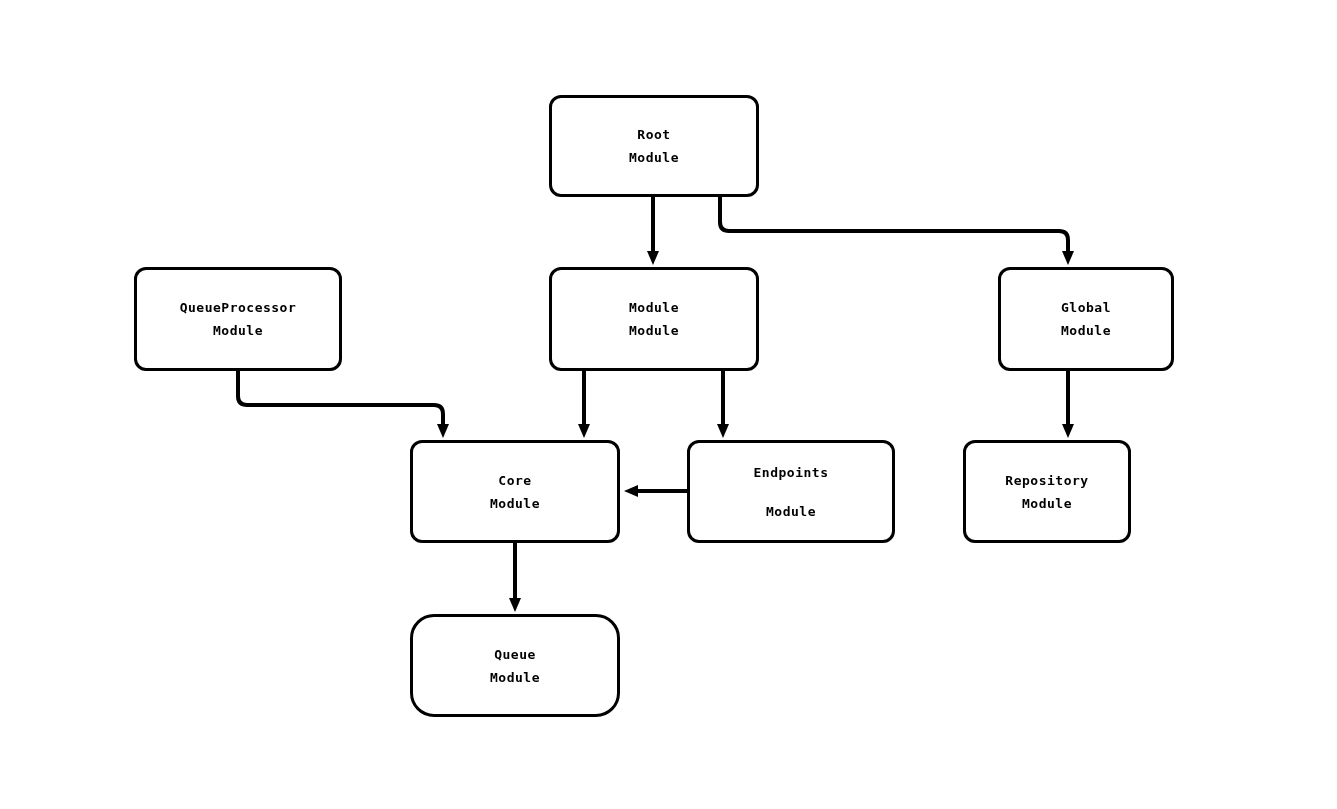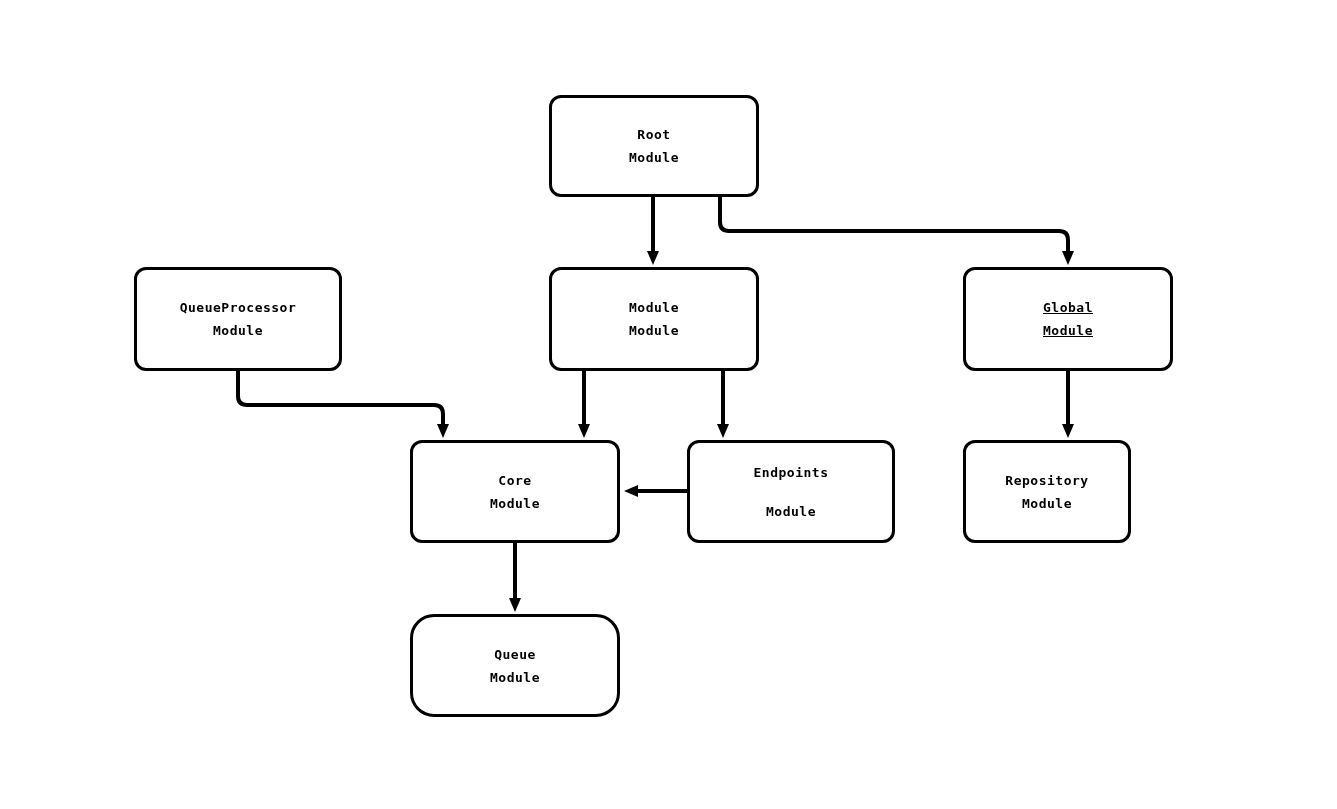--- a/index.html
+++ b/index.html
@@ -107,21 +107,21 @@
     <div class="node" style="left:134px; top:267px; width:208px; height:104px;">
       <div class="node-line">QueueProcessor</div>
       <div class="node-line">Module</div>
     </div>
 
     <div class="node" style="left:549px; top:267px; width:210px; height:104px;">
       <div class="node-line">Module</div>
       <div class="node-line">Module</div>
     </div>
 
-    <div class="node" style="left:963px; top:267px; width:210px; height:104px;text-decoration:underline;">
+    <div class="node" style="left:998px; top:267px; width:176px; height:104px;">
       <div class="node-line">Global</div>
       <div class="node-line">Module</div>
     </div>
 
     <div class="node" style="left:410px; top:440px; width:210px; height:103px;text-align:right;">
       <div class="node-line">Core</div>
       <div class="node-line">Module</div>
     </div>
 
     <div class="node" style="left:687px; top:440px; width:208px; height:103px;gap:16px;">

